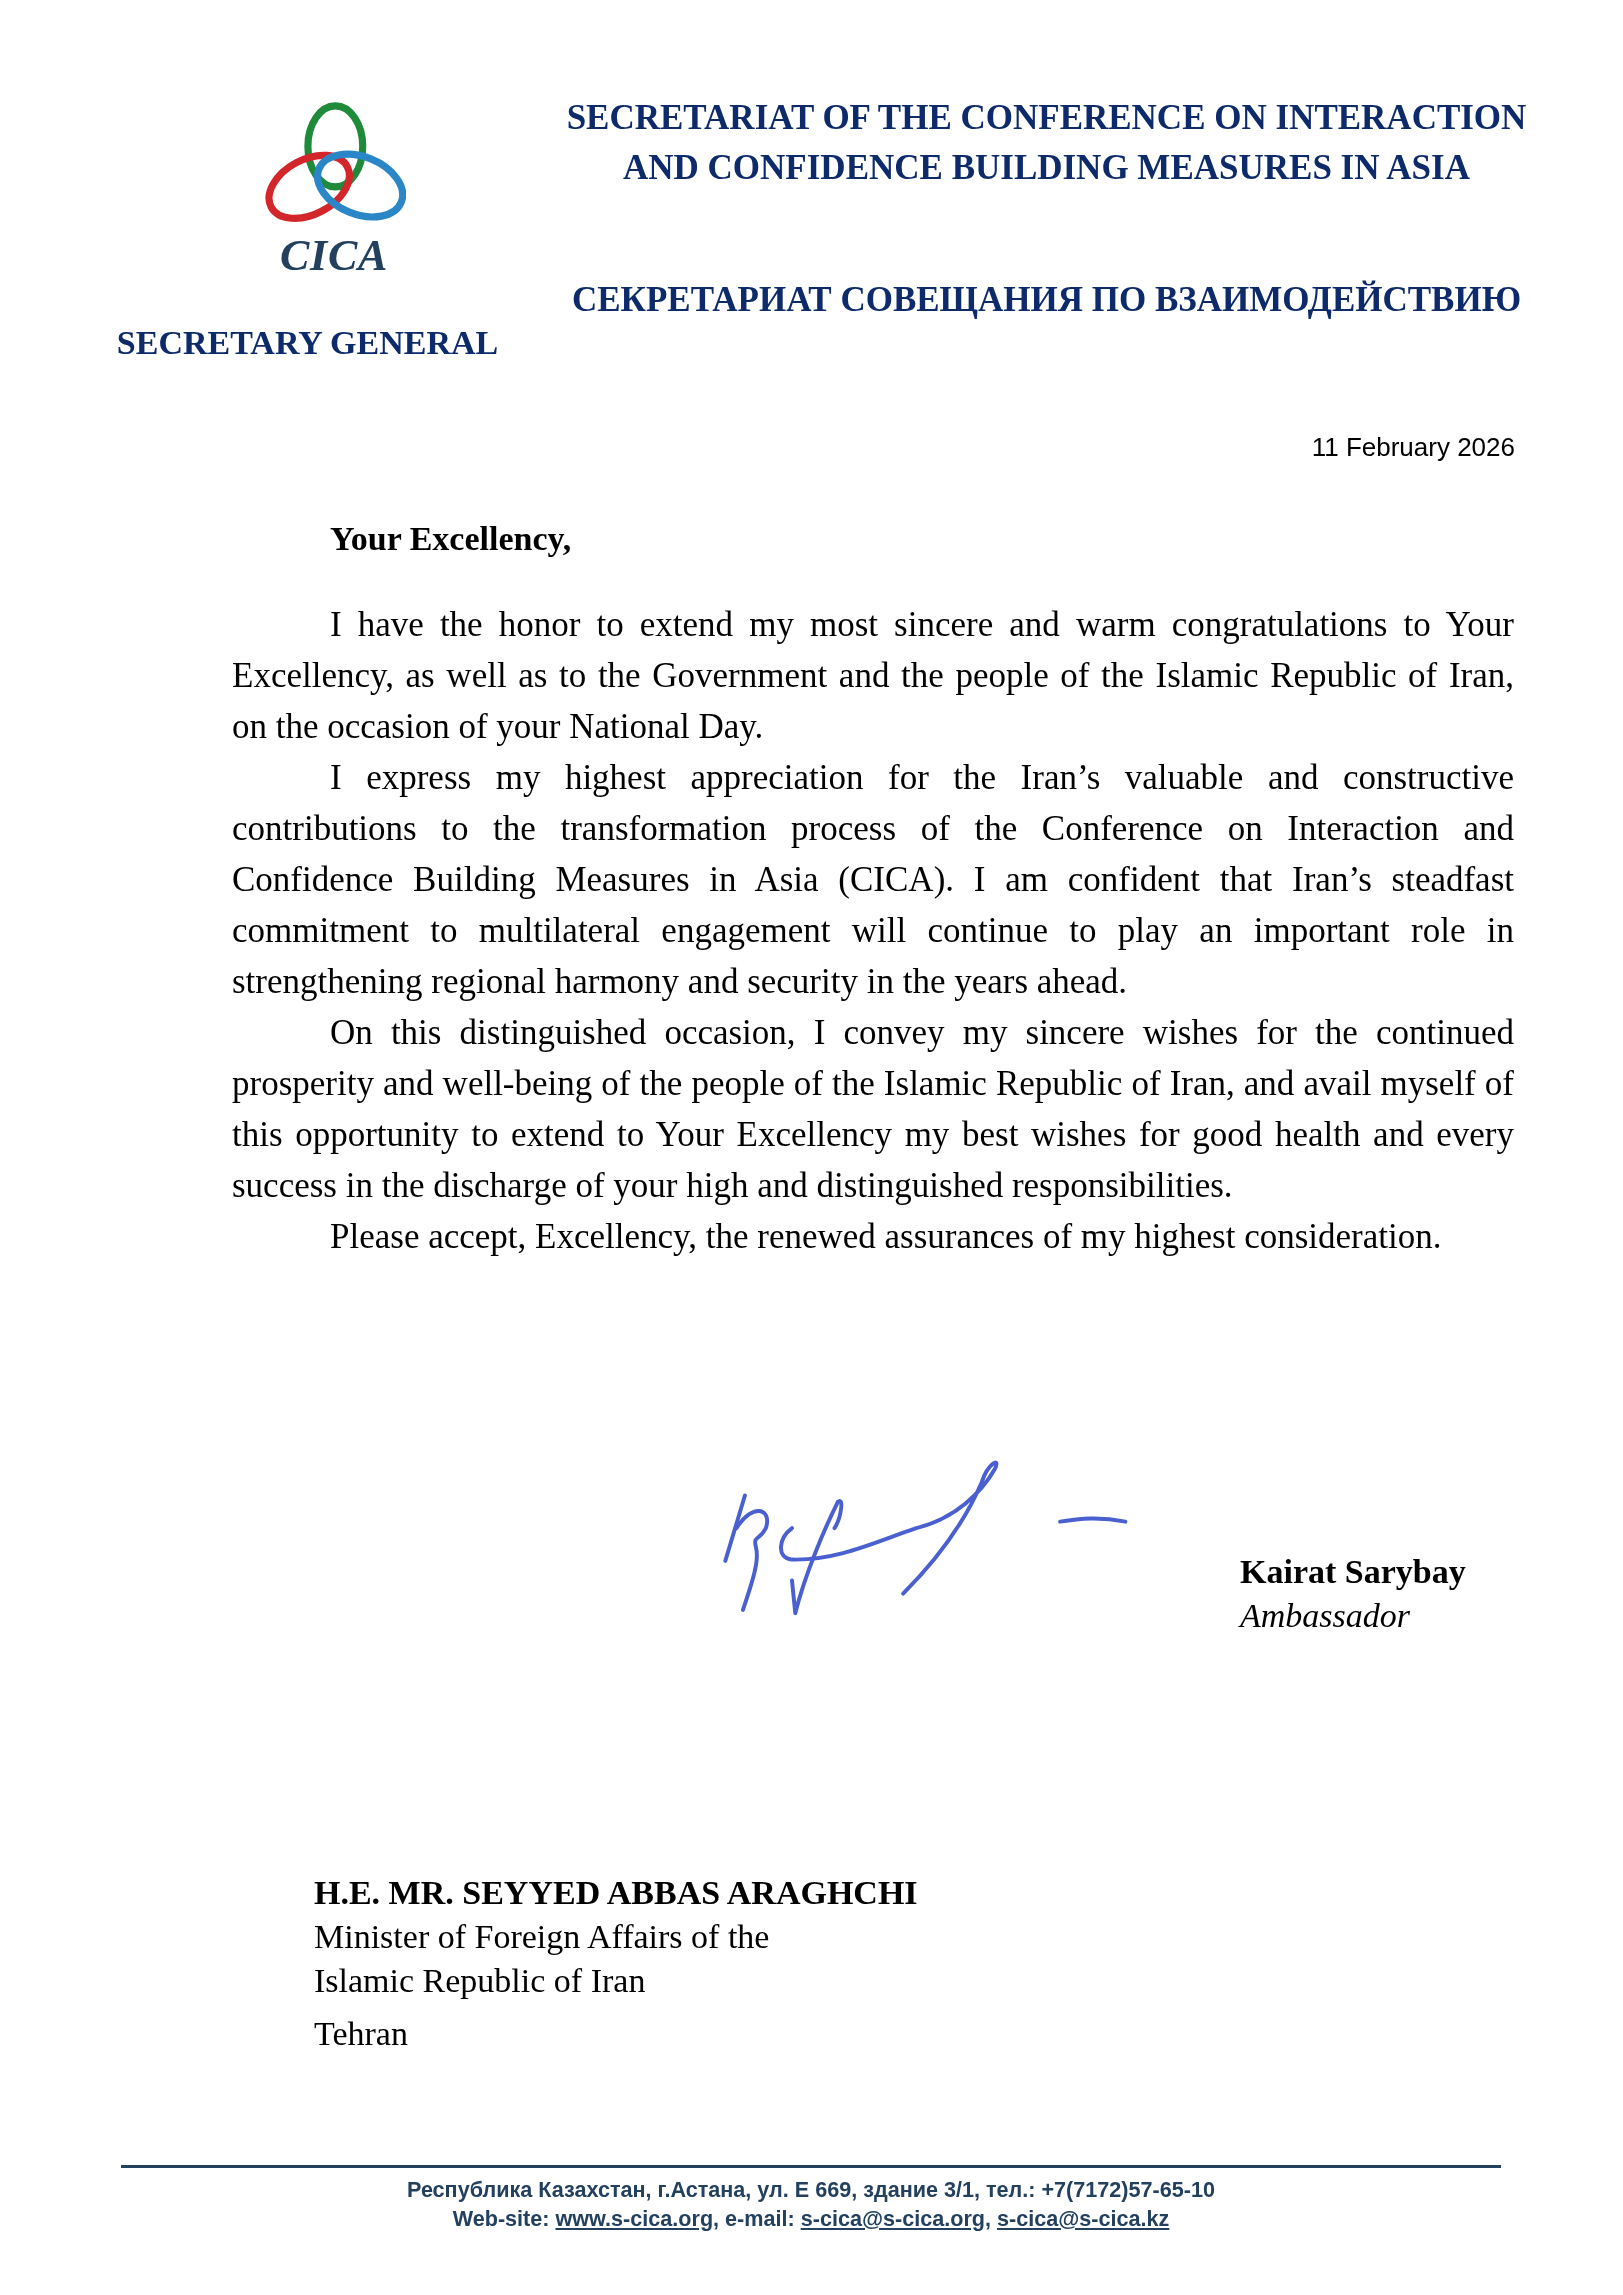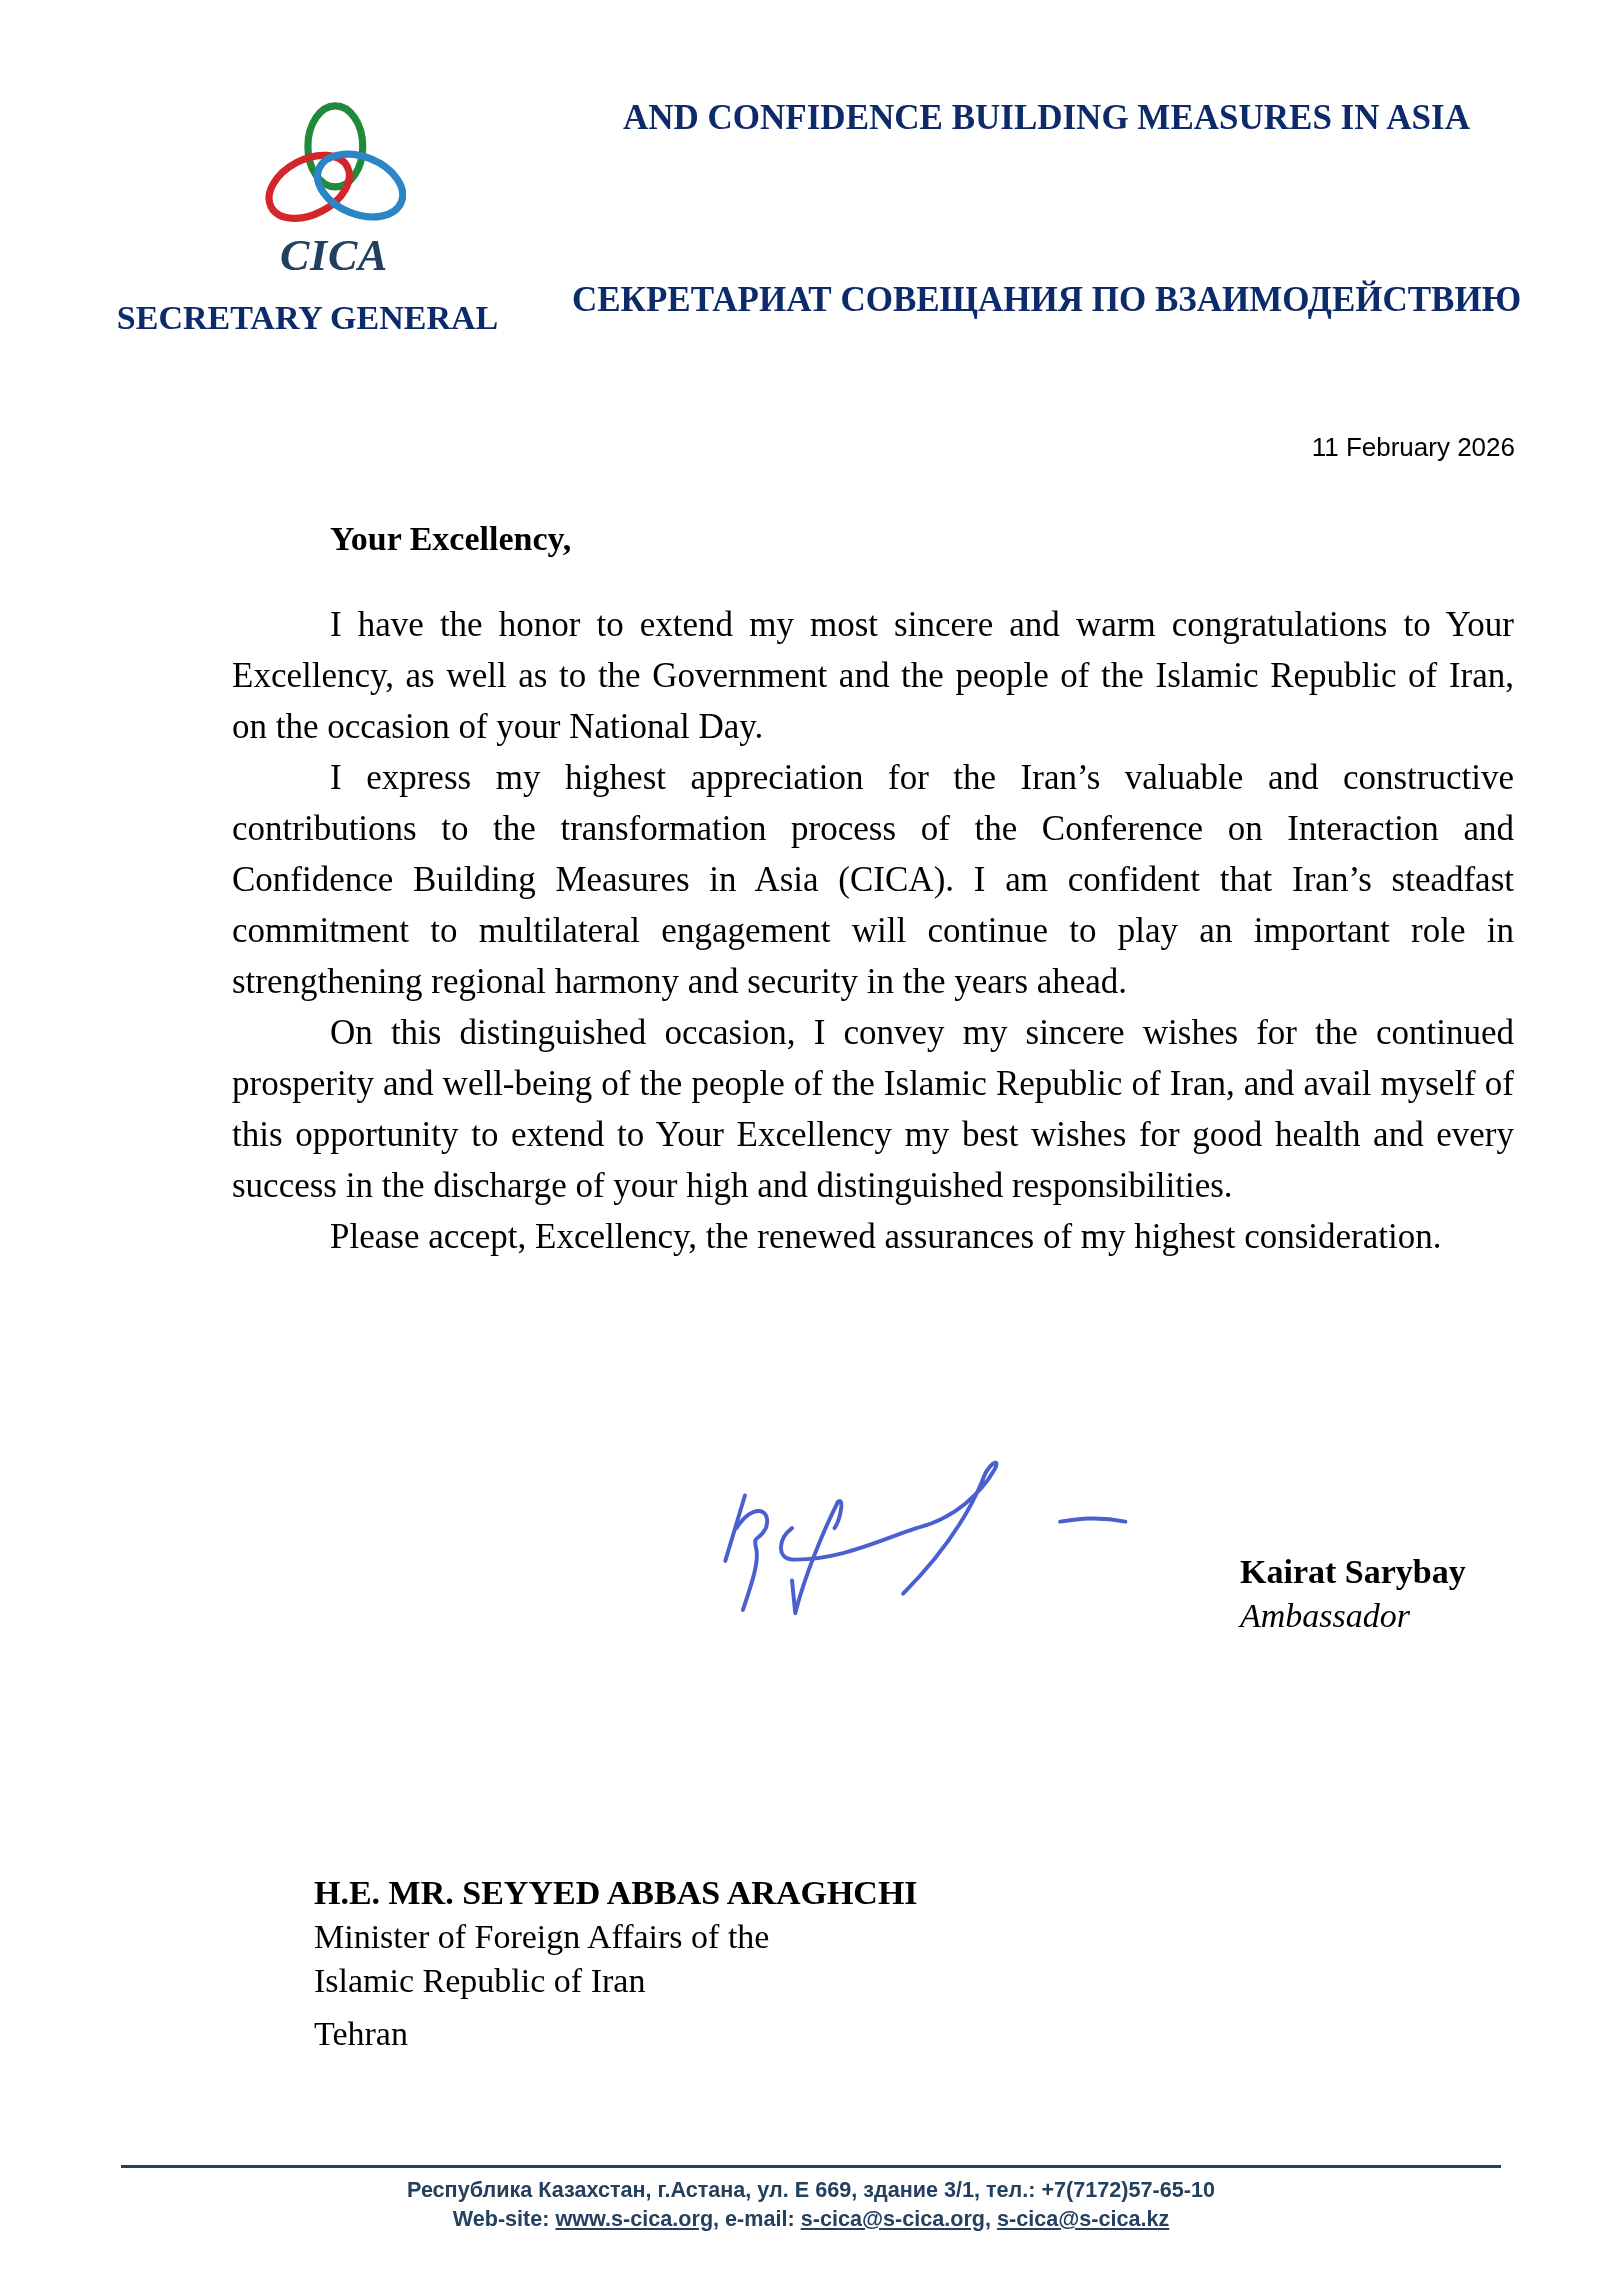--- a/index.html
+++ b/index.html
@@ -4,21 +4,21 @@
 <style>
   html, body { margin: 0; padding: 0; background: #ffffff; }
   body { width: 1623px; height: 2295px; position: relative; overflow: hidden;
          font-family: "DejaVu Serif", "Liberation Serif", serif; color: #000; }
 
   .logo-box { position: absolute; left: 249px; top: 102px; width: 170px; width: 170px; height: 190px; }
   .logo-svg { position: absolute; left: 13px; top: 0; width: 144px; height: 124px; }
   .logo-text { position: absolute; left: 0; top: 128px; width: 170px; text-align: center;
                font-family: "Liberation Serif", serif; font-style: italic; font-weight: bold;
                font-size: 44px; color: #23405f; letter-spacing: 0.7px; }
-  .sec-gen { position: absolute; left: 98px; top: 299px; width: 419px; text-align: center;
+  .sec-gen { position: absolute; left: 98px; top: 324px; width: 419px; text-align: center;
              font-family: "Liberation Serif", serif; font-weight: bold; font-size: 34px; color: #0d2a6b; }
 
   .org-en, .org-ru { position: absolute; left: 559px; width: 975px; text-align: center;
              font-family: "Liberation Serif", serif; font-weight: bold; font-size: 35px;
              color: #0d2a6b; line-height: 50px; }
   .org-en { top: 93px; }
   .org-ru { top: 275px; }
 
   .date { position: absolute; right: 108px; top: 432px; font-size: 26px;
           font-family: Liberation Sans, sans-serif; }
@@ -56,20 +56,21 @@
     <ellipse cx="112" cy="68" rx="42" ry="62" fill="none" stroke="#1e8a3a" stroke-width="11"></ellipse>
     <ellipse cx="72" cy="130" rx="66" ry="42" transform="rotate(-28 72 130)" fill="none" stroke="#d3262b" stroke-width="11"></ellipse>
     <ellipse cx="150" cy="128" rx="68" ry="44" transform="rotate(22 150 128)" fill="none" stroke="#2b86c8" stroke-width="11"></ellipse>
   </svg>
   <div class="logo-text">CICA</div>
 </div>
 
 <div class="sec-gen">SECRETARY GENERAL</div>
 
 <div class="org-en">
+  <div>SECRETARIAT OF THE CONFERENCE ON INTERACTION</div>
   <div>AND CONFIDENCE BUILDING MEASURES IN ASIA</div>
 </div>
 <div class="org-ru">
   <div>СЕКРЕТАРИАТ СОВЕЩАНИЯ ПО ВЗАИМОДЕЙСТВИЮ</div>
 </div>
 
 <div class="date">11 February 2026</div>
 <div class="salutation">Your Excellency,</div>
 
 <div class="body">

